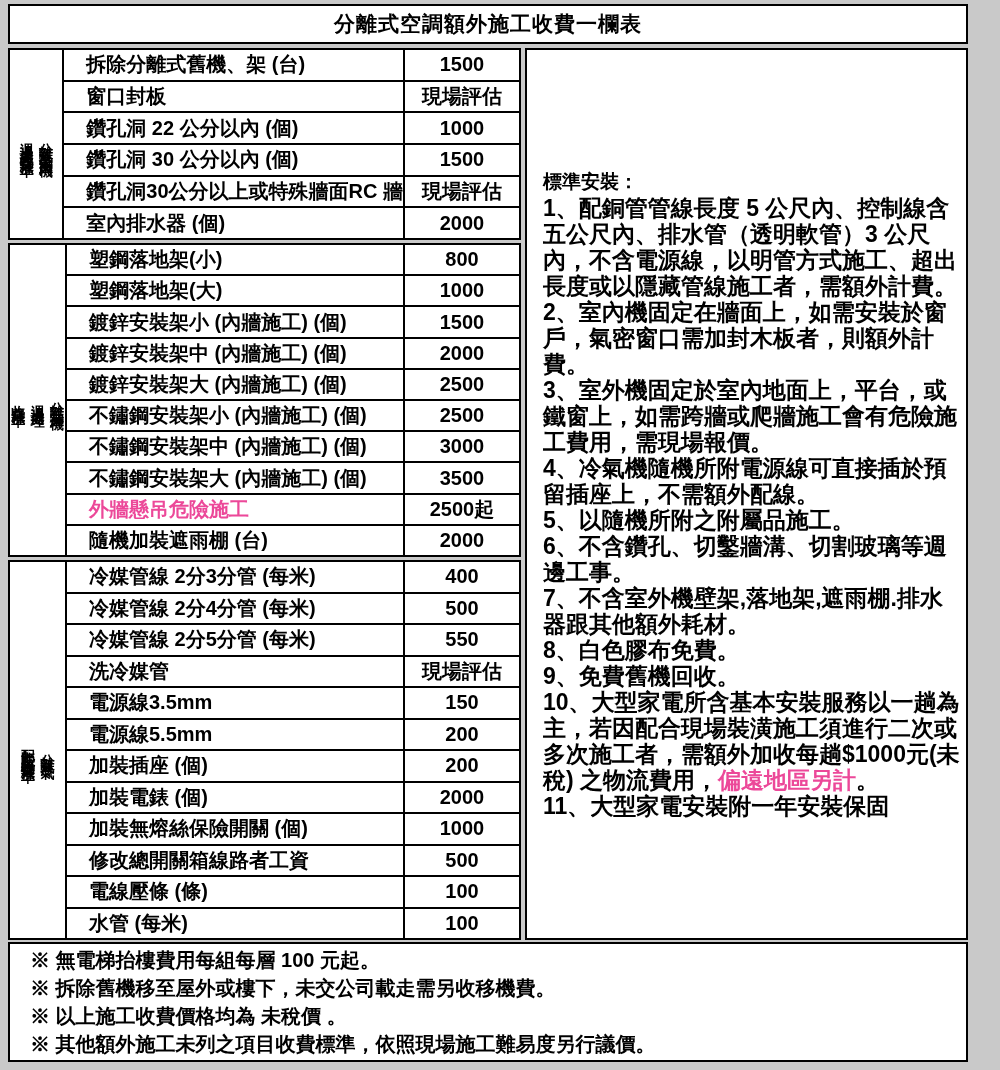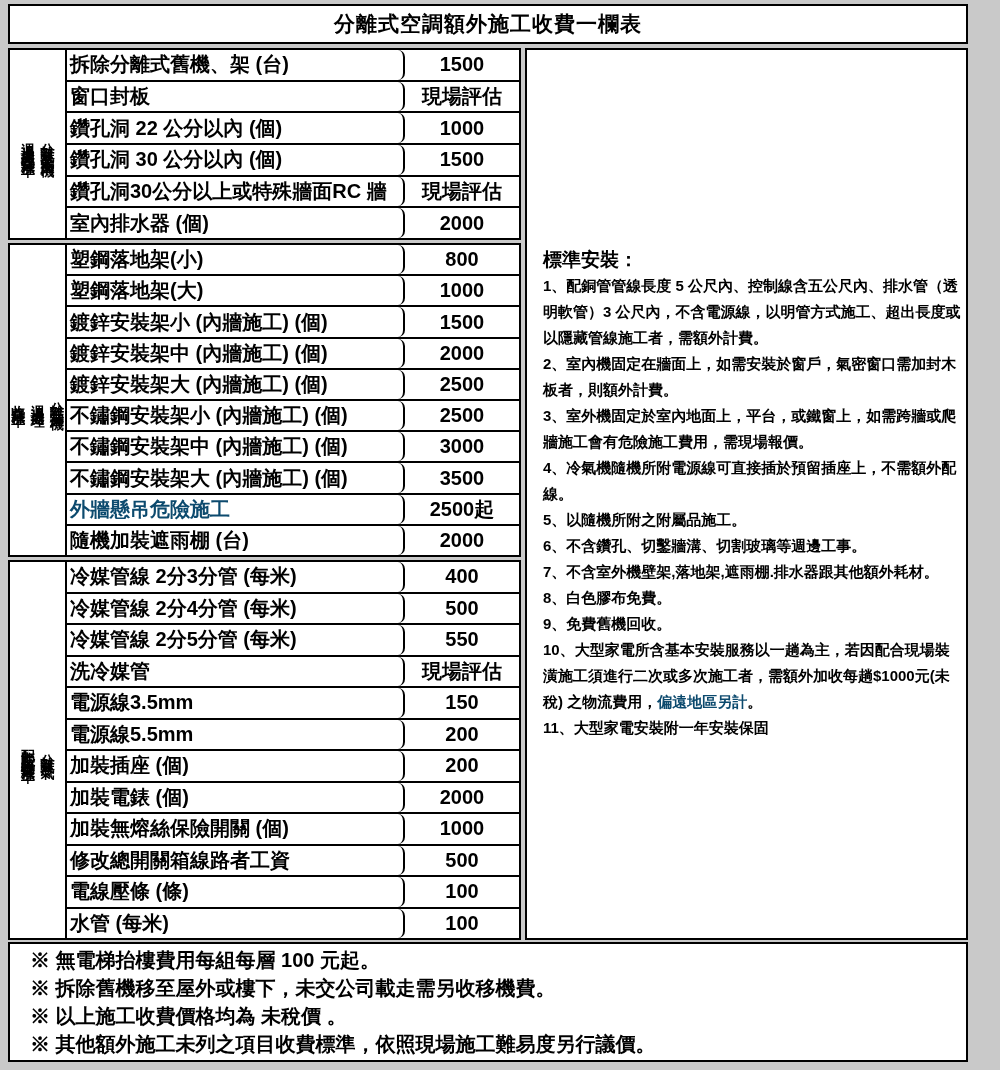--- a/index.html
+++ b/index.html
@@ -35,35 +35,35 @@
   .vcol {
     writing-mode: vertical-rl; text-orientation: upright;
     font-size:14px; letter-spacing:3px; line-height:1.1;
   }
 
   .rows { flex:1; display:flex; flex-direction:column; }
   .row { flex:1; display:flex; border-bottom:2px solid #000; }
   .row:last-child { border-bottom:none; }
   .item-cell {
     flex:1; border-right:2px solid #000;
-    display:flex; align-items:center; padding-left:3px;
-    font-size:20px; white-space:nowrap; overflow:hidden;border-radius:7px;
+    display:flex; align-items:center; padding-left:22px;
+    font-size:20px; white-space:nowrap; overflow:hidden;
   }
   .price-cell {
     width:114px; display:flex; align-items:center; justify-content:center;
     font-size:20px;
   }
-  .red { color:#0c4a6e; }
+  .red { color:#ec4899; }
 
   .notes-panel {
     flex:1; display:flex; flex-direction:column; justify-content:center;
     padding:4px 4px 4px 16px; overflow:hidden;
   }
   .note-heading { font-size:19px; line-height:26px; }
-  .note-line { font-size:15px; line-height:26px; word-break:break-all; }
+  .note-line { font-size:23px; line-height:26px; word-break:break-all; }
 
   .foot-box { height:120px; padding:6px 20px; display:flex; flex-direction:column; justify-content:center; }
   .foot-line { font-size:20px; line-height:28px; white-space:nowrap; }
 </style>
 </head>
 <body>
 
 <div class="page">
 
   <div class="box title-box">分離式空調額外施工收費一欄表</div>

